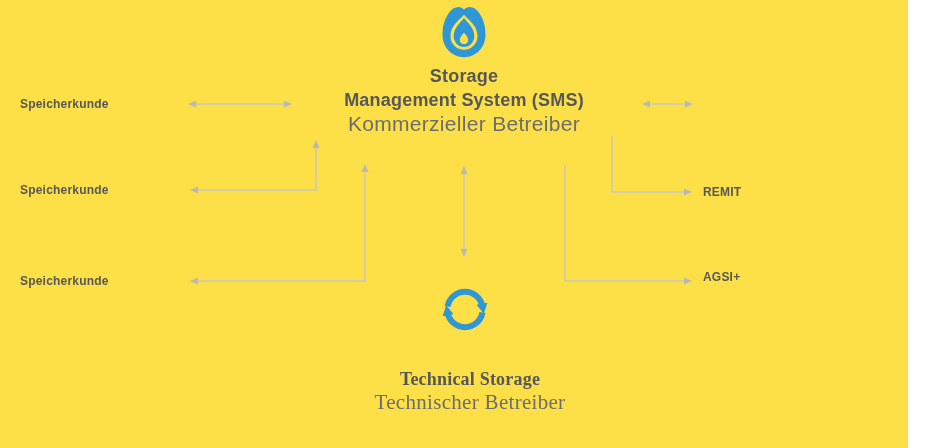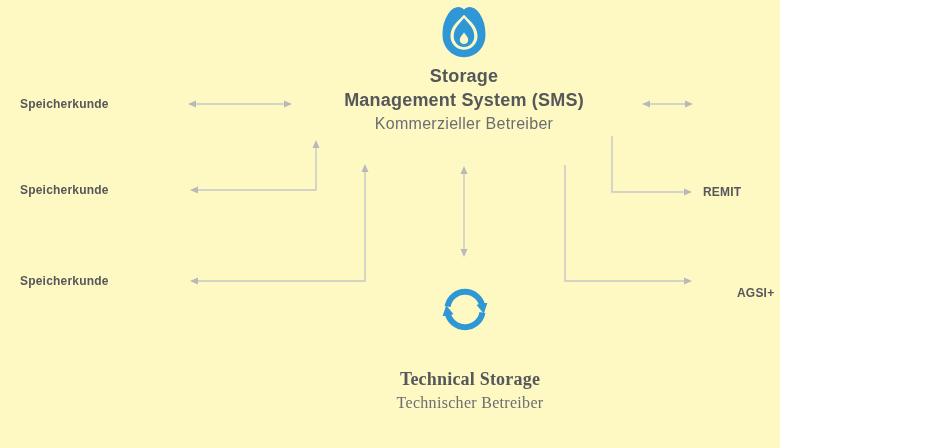--- a/index.html
+++ b/index.html
@@ -3,23 +3,23 @@
 <meta charset="utf-8">
 <style>
   html, body {
     margin: 0;
     padding: 0;
     background: #ffffff;
     font-family: "Liberation Sans", sans-serif;
   }
   .canvas {
     position: relative;
-    width: 780px;
+    width: 908px;
     height: 448px;
-    background: #fef9c3;
+    background: #fde047;
     overflow: hidden;
   }
   #connector-layer {
     position: absolute;
     left: 0; top: 0;
     width: 940px; height: 448px;
   }
   .side-label {
     position: absolute;
     font-size: 12px;
@@ -27,21 +27,21 @@
     color: #55575a;
     letter-spacing: 0.2px;
     white-space: nowrap;
     line-height: 22px;
   }
   #customer-1 { left: 20px;  top: 93px;  }
   #customer-2 { left: 20px;  top: 179px; }
   #customer-3 { left: 20px;  top: 270px; }
   #party-1    { left: 705px; top: 93px;  }
   #party-2    { left: 703px; top: 181px; }
-  #party-3    { left: 703px; top: 282px; margin-left: 34px; }
+  #party-3    { left: 703px; top: 266px; }
 
   .center-block {
     position: absolute;
     text-align: center;
     white-space: nowrap;
   }
   #sms-text {
     left: 289px; top: 64px;
     width: 350px;
     line-height: 24px;
@@ -52,21 +52,21 @@
     line-height: 23px;
     font-family: Liberation Serif, serif;
   }
   .block-title {
     font-size: 18px;
     font-weight: bold;
     color: #55575a;
     letter-spacing: 0.2px;
   }
   .block-subtitle {
-    font-size: 16px;
+    font-size: 21px;
     font-weight: normal;
     color: #6b6d70;
     letter-spacing: 0.3px;
   }
   .icon-wrap {
     position: absolute;
   }
   #sms-icon-wrap  { left: 436px; top: 3px;   width: 56px; height: 58px; }
   #tsms-icon-wrap { left: 437px; top: 281px; width: 56px; height: 57px; }
   .icon-wrap svg { display: block; width: 100%; height: 100%; }

